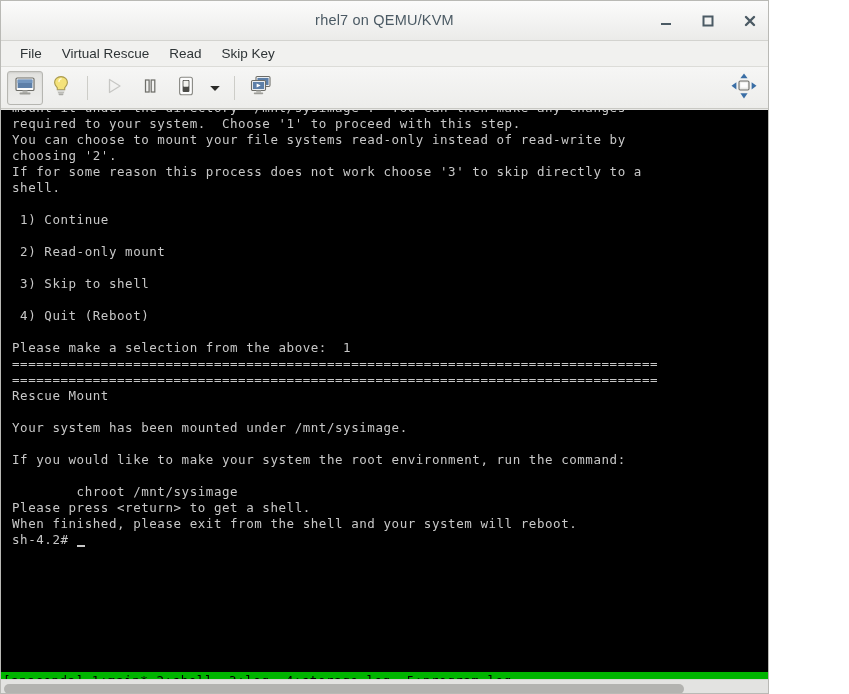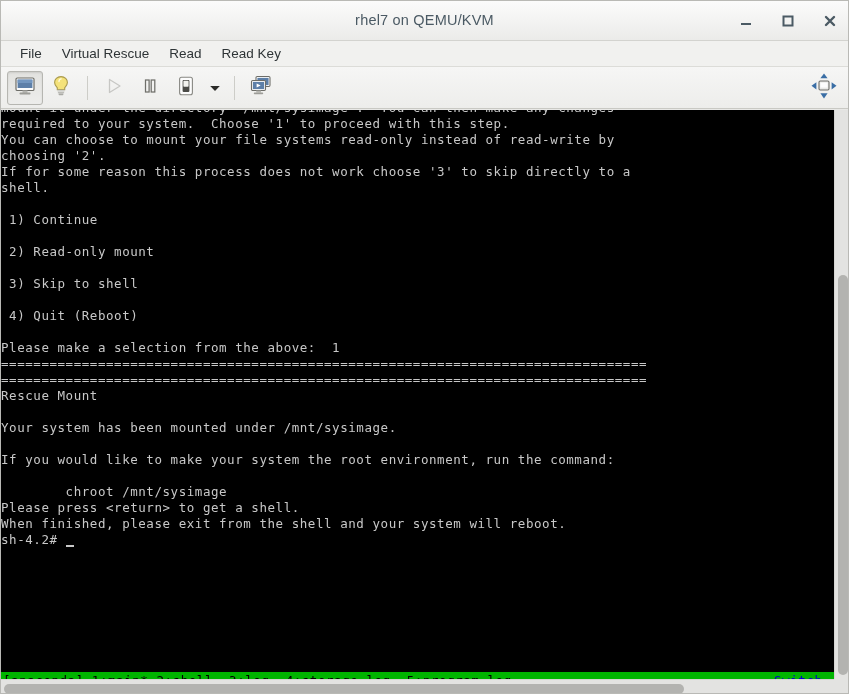--- a/index.html
+++ b/index.html
@@ -5,21 +5,21 @@
   html, body {
     margin: 0;
     padding: 0;
     background: #ffffff;
   }
   body {
     font-family: "Liberation Sans", sans-serif;
   }
   #app {
     position: relative;
-    width: 849px;
+    width: 769px;
     height: 694px;
     overflow: hidden;
     background: #e8e8e6;
     border: 1px solid #b9b9b5;
     box-sizing: border-box;
   }
 
   
   #titlebar {
     position: relative;
@@ -138,21 +138,21 @@
     position: absolute;
     left: 0;
     top: -10px;
     width: 833px;
     font-family: "DejaVu Sans Mono", "Liberation Mono", monospace;
     font-size: 12.5px;
     line-height: 16px;
     color: #c8c8c8;
     white-space: pre;
     letter-spacing: 0.55px;
-    padding-left: 0;
+    padding-left: 11px;
     box-sizing: border-box;
   }
   .tline { height: 16px; }
   .cursor {
     display: inline-block;
     width: 8px;
     height: 2px;
     background: #c8c8c8;
     vertical-align: bottom;
     margin-bottom: 1px;
@@ -257,21 +257,21 @@
           <path d="M4 4 L12 12 M12 4 L4 12" stroke="#4b5a64" stroke-width="2.4" stroke-linecap="round"></path>
         </svg>
       </div>
     </div>
   </div>
 
   <div id="menubar">
     <div class="menu-item">File</div>
     <div class="menu-item">Virtual Rescue</div>
     <div class="menu-item">Read</div>
-    <div class="menu-item">Read Key</div>
+    <div class="menu-item">Skip Key</div>
   </div>
 
   <div id="toolbar">
 
     <div class="tb-btn active">
       <span>
         <svg width="22" height="20" viewBox="0 0 22 20">
           <rect x="2" y="2" width="18" height="12.5" rx="1.3" fill="#fbfbfb" stroke="#6d6d68" stroke-width="1.2"></rect>
           <rect x="3.6" y="3.6" width="14.8" height="8.4" fill="#5d7fa8"></rect>
           <rect x="3.6" y="3.6" width="14.8" height="3.4" fill="#7396bf"></rect>

